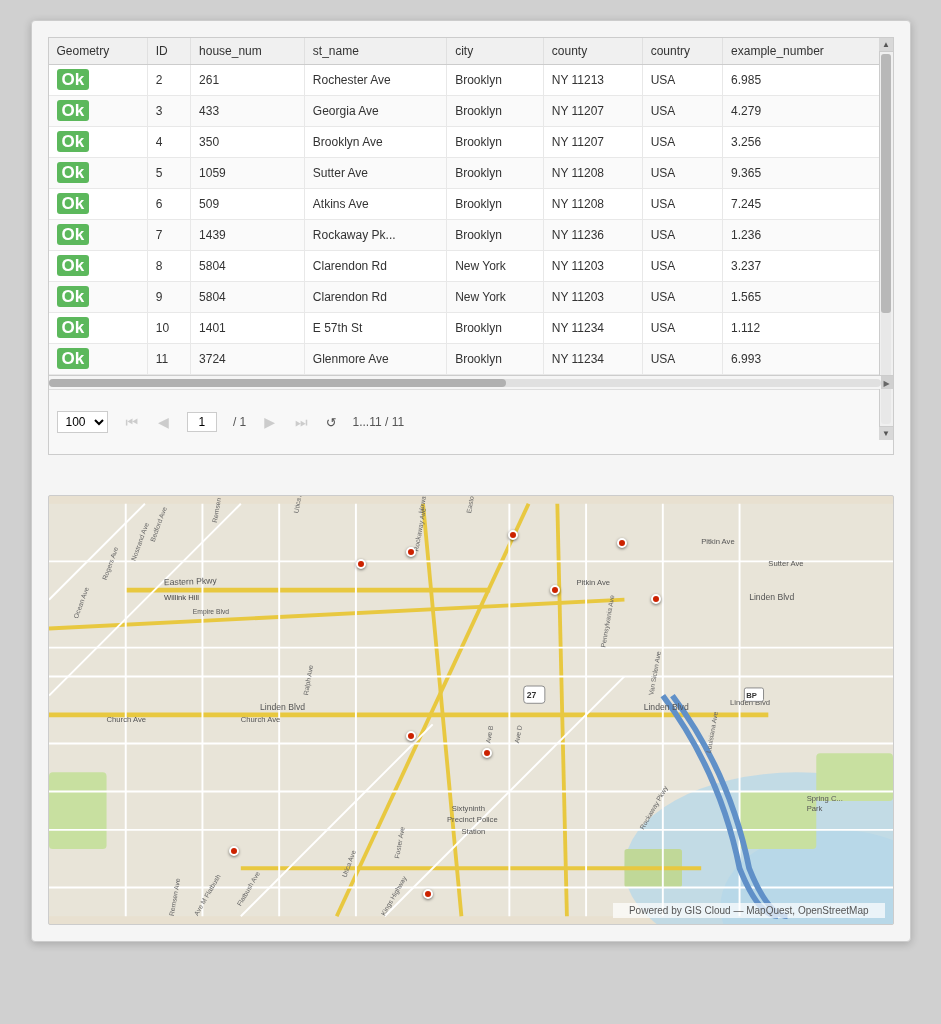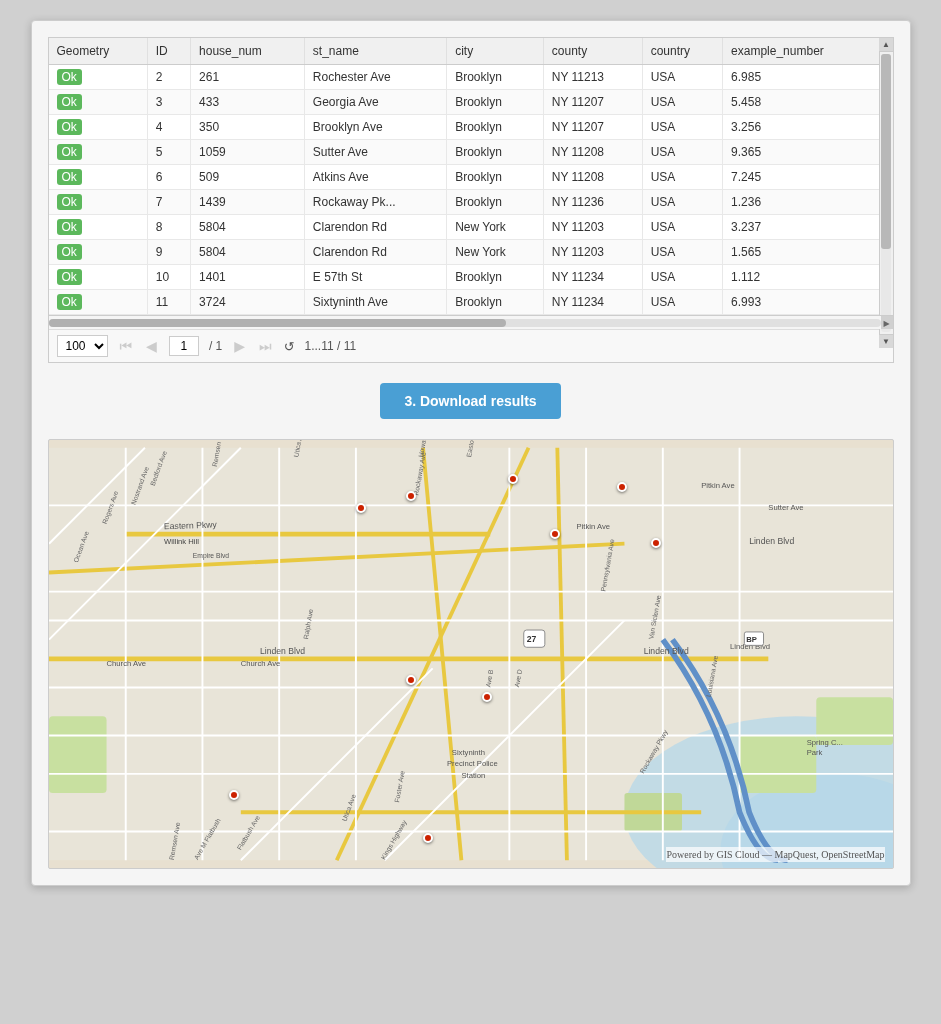--- a/index.html
+++ b/index.html
@@ -51,22 +51,22 @@
       font-size: 12px;
       color: #333;
       white-space: nowrap;
     }
     tbody td:last-child { border-right: none; }
     .ok-badge {
       background: #5cb85c;
       color: #fff;
       border-radius: 3px;
       padding: 1px 5px;
-      font-size: 12px;
-      font-weight: normal;
+      font-size: 17px;
+      font-weight: bold;
     }
 
     
     .scrollbar-row {
       border-top: 1px solid #ccc;
       height: 14px;
       background: #f5f5f5;
       position: relative;
       overflow: hidden;
     }
@@ -161,25 +161,25 @@
       right: 0;
       height: 70%;
       background: #b8b8b8;
       border-radius: 3px;
     }
 
     
     .pagination-bar {
       display: flex;
       align-items: center;
-      padding: 5px 8px;
+      padding: 21px 8px;
       background: #f8f8f8;
       border-top: 1px solid #ddd;
       font-size: 12px;
-      gap: 10px;
+      gap: 16px;
     }
     .page-size-select {
       border: 1px solid #ccc;
       background: #fff;
       padding: 2px 4px;
       font-size: 12px;
       cursor: pointer;
     }
     .page-nav-btn {
       background: none;
@@ -252,22 +252,21 @@
       position: relative;
       overflow: hidden;
     }
     .map-attribution {
       position: absolute;
       bottom: 6px;
       right: 8px;
       font-size: 10px;
       color: #555;
       background: rgba(255,255,255,0.7);
-      padding: 2px 0;
-      font-family: Liberation Serif, serif;
+      padding: 2px 16px;
     }
 
     
     .map-svg {
       position: absolute;
       top: 0; left: 0;
       width: 100%;
       height: 100%;
     }
 
@@ -315,21 +314,21 @@
               <td>6.985</td>
             </tr>
             <tr>
               <td><span class="ok-badge">Ok</span></td>
               <td>3</td>
               <td>433</td>
               <td>Georgia Ave</td>
               <td>Brooklyn</td>
               <td>NY 11207</td>
               <td>USA</td>
-              <td>5.458</td>
+              <td>4.279</td>
             </tr>
             <tr>
               <td><span class="ok-badge">Ok</span></td>
               <td>4</td>
               <td>350</td>
               <td>Brooklyn Ave</td>
               <td>Brooklyn</td>
               <td>NY 11207</td>
               <td>USA</td>
               <td>3.256</td>
@@ -391,21 +390,21 @@
               <td>E 57th St</td>
               <td>Brooklyn</td>
               <td>NY 11234</td>
               <td>USA</td>
               <td>1.112</td>
             </tr>
             <tr>
               <td><span class="ok-badge">Ok</span></td>
               <td>11</td>
               <td>3724</td>
-              <td>Sixtyninth Ave</td>
+              <td>Glenmore Ave</td>
               <td>Brooklyn</td>
               <td>NY 11234</td>
               <td>USA</td>
               <td>6.993</td>
             </tr>
           </tbody>
       </table>
     </div>
 
     <div class="vscrollbar">
@@ -434,21 +433,20 @@
       <input class="page-input" type="text" value="1" style="">
       <span class="page-info">/ 1</span>
       <button class="page-nav-btn" disabled="">▶</button>
       <button class="page-nav-btn" disabled="">⏭</button>
       <button class="refresh-btn">↺</button>
       <span class="page-info">1...11 / 11</span>
     </div>
   </div>
 
   <div class="action-row">
-    <button class="btn-download">3. Download results</button>
   </div>
 
   <div class="map-section">
     <div class="map-canvas">
 
       <svg class="map-svg" viewBox="0 0 880 430" xmlns="http://www.w3.org/2000/svg">
 
         <rect width="880" height="430" fill="#e8e4d8"></rect>
 
         <ellipse cx="780" cy="380" rx="180" ry="100" fill="#b8d8e8" opacity="0.8"></ellipse>

